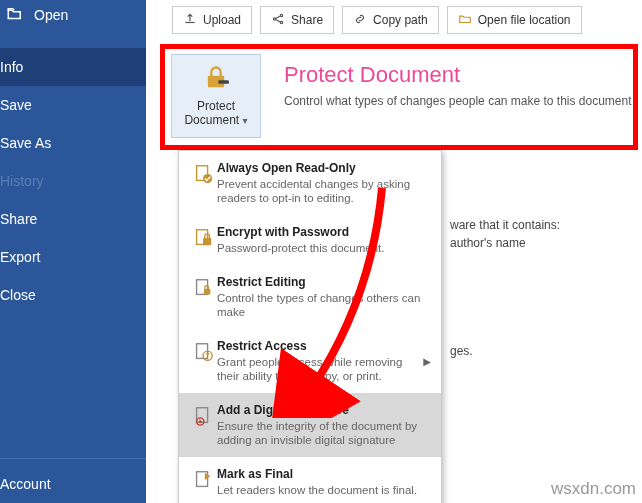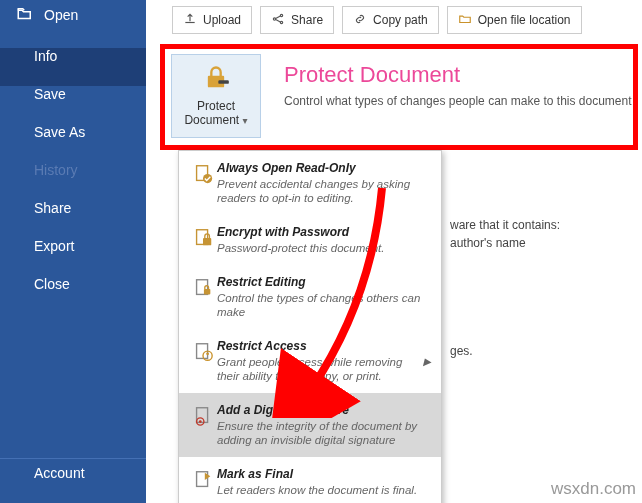--- a/index.html
+++ b/index.html
@@ -1,22 +1,22 @@
 <!DOCTYPE html>
 <html><head>
 <meta charset="utf-8">
 <style>
 * { margin: 0; padding: 0; box-sizing: border-box; font-family: "Segoe UI", sans-serif; }
 body { width: 642px; height: 503px; overflow: hidden; background: #fff; position: relative; }
 
 .sidebar { position: absolute; left: 0; top: 0; width: 146px; height: 503px; background: #2B579A; color: #fff; }
-.open-row { display: flex; align-items: center; gap: 10px; height: 30px; padding-left: 16px; font-size: 14px; }
+.open-row { display: flex; align-items: center; gap: 10px; height: 30px; padding-left: 6px; font-size: 14px; }
 .open-row svg { width: 18px; height: 18px; }
 .side-items { margin-top: 18px; }
-.side-item { height: 38px; display: flex; padding-left: 34px; font-size: 14px; color: #fff; cursor: pointer; }
+.side-item { height: 38px; display: flex; align-items: center; font-size: 14px; color: #fff; cursor: pointer; }
 .side-item.selected { background: #1E3F77; }
 .side-item.disabled { color: #5a7bb3; cursor: default; }
 .side-sep { border-top: 1px solid #4470b4; margin: 16px 0 6px 0; }
 .side-bottom { position: absolute; bottom: 0; width: 100%; }
 
 .toolbar { position: absolute; left: 172px; top: 6px; display: flex; gap: 8px; }
 .tb-btn { display: flex; align-items: center; gap: 6px; border: 1px solid #ccc; background: #fff; height: 28px; padding: 0 10px; font-size: 12px; color: #333; cursor: pointer; }
 .tb-btn svg { width: 14px; height: 14px; }
 
 .red-box { position: absolute; left: 160px; top: 44px; width: 478px; height: 106px; border: 5px solid #F00; }
@@ -24,21 +24,21 @@
 .protect-btn svg { width: 28px; height: 28px; margin-bottom: 4px; }
 .protect-btn .lbl { text-align: center; line-height: 14px; }
 .protect-btn .chev { font-size: 10px; color: #666; }
 .protect-title { position: absolute; left: 284px; top: 62px; font-size: 22px; font-weight: 400; color: #ec4899; }
 .protect-desc { position: absolute; left: 284px; top: 94px; font-size: 12px; color: #555; }
 
 .bg-text1 { position: absolute; left: 450px; top: 216px; font-size: 12px; color: #444; line-height: 18px; }
 .bg-text2 { position: absolute; left: 450px; top: 344px; font-size: 12px; color: #444; }
 
 .menu { position: absolute; left: 178px; top: 150px; width: 264px; background: #fff; border: 1px solid #ccc; box-shadow: 2px 2px 6px rgba(0,0,0,0.25); }
-.menu-item { display: flex; padding: 10px 10px 10px 10px; cursor: pointer; font-style: italic; }
+.menu-item { display: flex; padding: 10px 10px 10px 10px; cursor: pointer; }
 .menu-item.hover { background: #d8d8d8; }
 .menu-icon { width: 28px; flex-shrink: 0; display:flex; align-items:flex-start; justify-content:center; padding-top:2px; }
 .menu-icon svg { width: 22px; height: 22px; }
 .menu-text { flex: 1; }
 .menu-title { font-size: 12px; font-weight: 600; color: #222; }
 .menu-desc { font-size: 11.5px; color: #666; line-height: 14px; margin-top: 2px; }
 
 .arrow { position: absolute; left: 272px; top: 178px; pointer-events: none; }
 .watermark { position: absolute; right: 6px; bottom: 4px; font-size: 17px; color: #999; margin-left: 32px; }
 </style>

